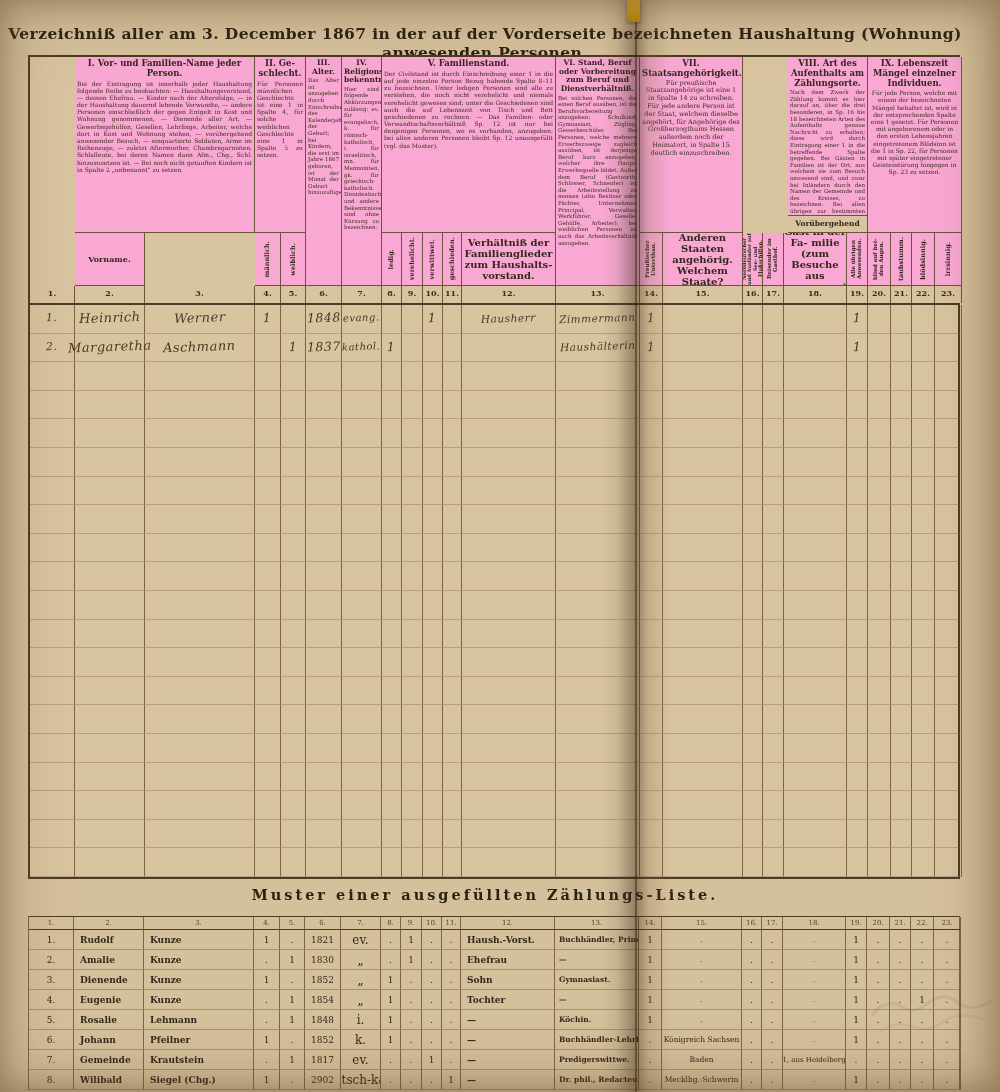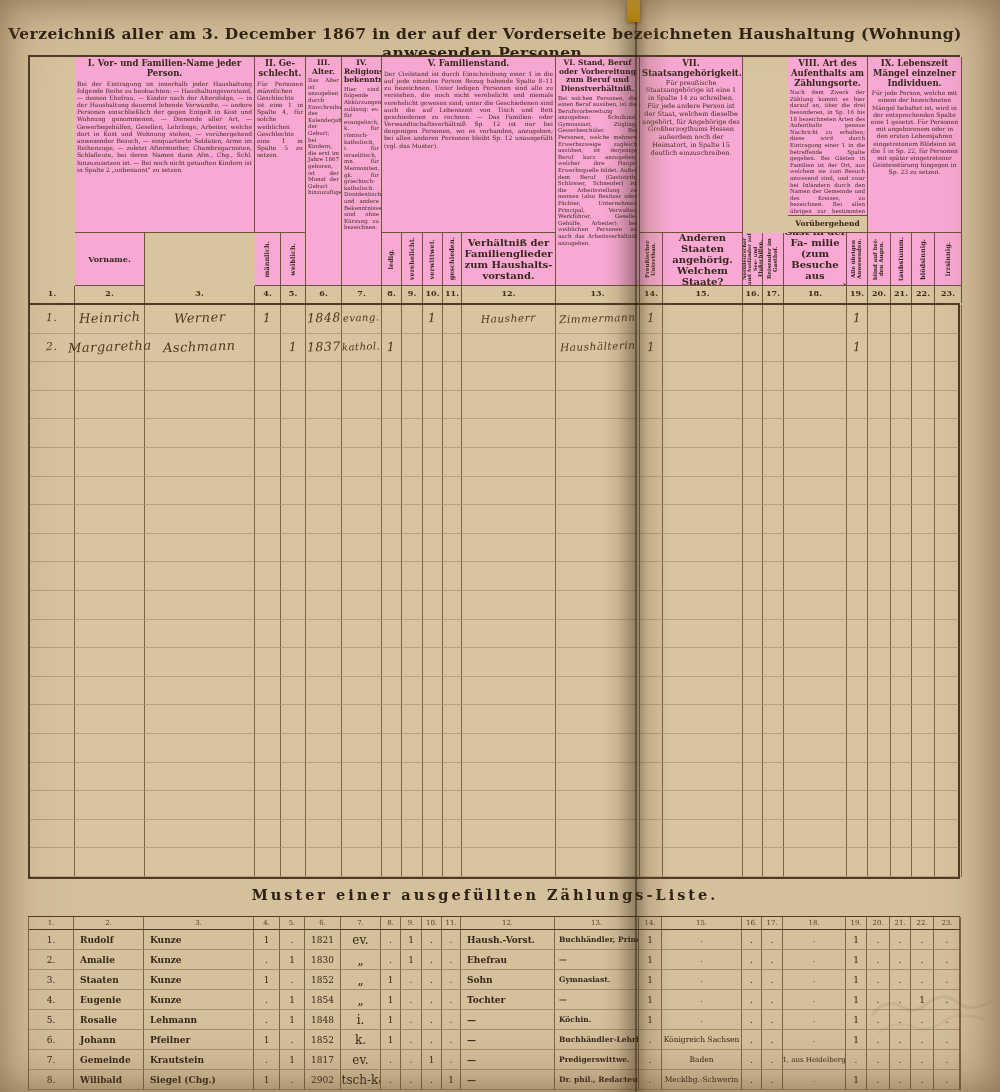--- a/index.html
+++ b/index.html
@@ -766,21 +766,21 @@
       <div class="mcell c14">.</div>
       <div class="mcell c15">.</div>
       <div class="mcell c16">.</div>
       <div class="mcell c17">.</div>
       <div class="mcell c18">1</div>
       <div class="mcell c19">.</div>
       <div class="mcell c20">.</div>
       <div class="mcell c21">.</div>
       <div class="mcell c22">.</div>
       <div class="mcell c0">3.</div>
-      <div class="mcell c1 left">Staaten</div>
+      <div class="mcell c1 left">Dienende</div>
       <div class="mcell c2 left">Kunze</div>
       <div class="mcell c3">1</div>
       <div class="mcell c4">.</div>
       <div class="mcell c5">1852</div>
       <div class="mcell c6">„</div>
       <div class="mcell c7">1</div>
       <div class="mcell c8">.</div>
       <div class="mcell c9">.</div>
       <div class="mcell c10">.</div>
       <div class="mcell c11 left">Sohn</div>

